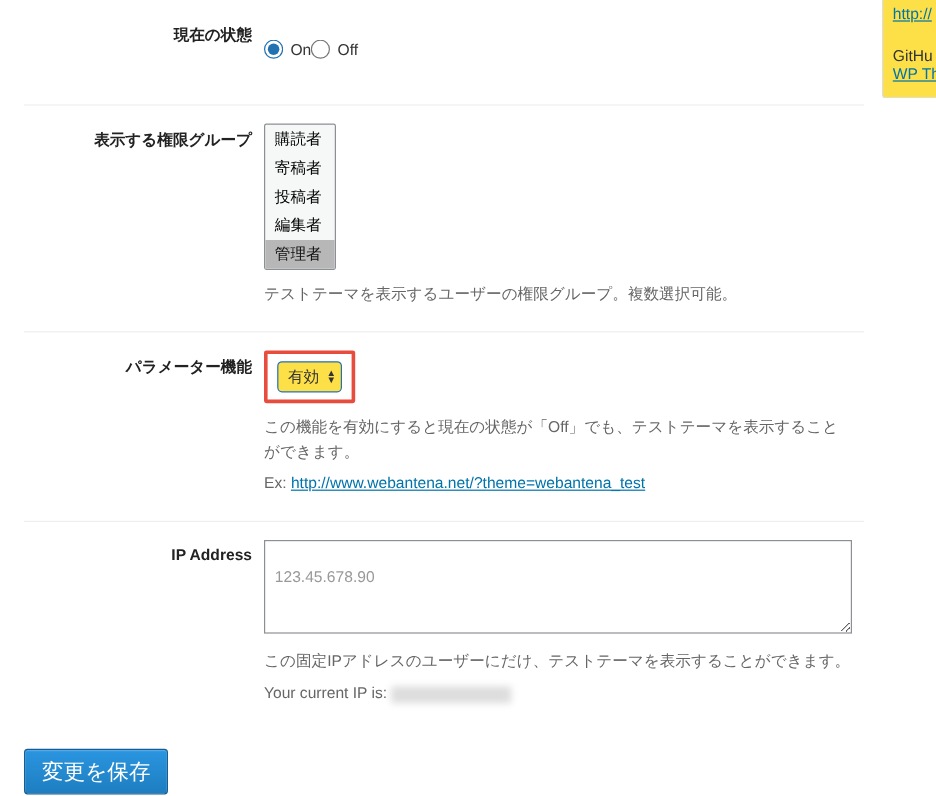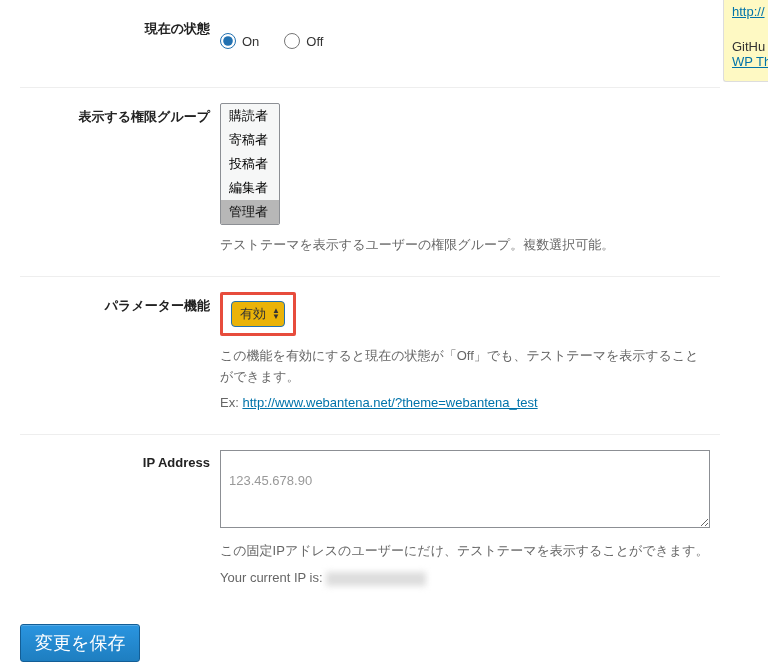--- a/index.html
+++ b/index.html
@@ -41,21 +41,20 @@
       font-size: 13px;
       color: #222;
     }
     .form-table td {
       padding: 15px 10px 20px 0;
       vertical-align: top;
     }
     .radio-group {
       display: flex;
       align-items: center;
-      gap: 25px;
       padding-top: 18px;
       padding-bottom: 18px;
     }
     .radio-item {
       display: flex;
       align-items: center;
       gap: 6px;
     }
     input[type="radio"] {
       width: 16px;
@@ -85,21 +84,21 @@
       display: inline-block;
       border: 3px solid #e74c3c;
       padding: 6px 8px;
       border-radius: 2px;
     }
     .select-inner {
       border: 1px solid #2271b1;
       border-radius: 4px;
       padding: 3px 18px 3px 8px;
       font-size: 13px;
-      background: #eab308;
+      background: #fde047;
       position: relative;
       display: inline-block;
     }
     .select-arrows {
       position: absolute;
       right: 4px;
       top: 50%;
       transform: translateY(-50%);
       font-size: 8px;
       line-height: 6px;
@@ -148,28 +147,28 @@
       color: #fff;
       padding: 6px 14px;
       font-size: 18px;
       border-radius: 3px;
       cursor: pointer;
       font-weight: 400;
       box-shadow: inset 0 1px 0 rgba(255,255,255,0.2);
     }
     .sidebar {
       position: absolute;
-      right: 12px;
+      right: 0;
       top: 0;
       width: 45px;
       padding: 4px 0 10px 8px;
       border-left: 1px solid #ddd;
       border-bottom: 1px solid #ddd;
       border-bottom-left-radius: 3px;
-      background: #fef9c3;
+      background: #fde047;
       font-size: 13px;
       overflow: hidden;
       white-space: nowrap;
     }
     .sidebar a {
       display: block;
       margin-bottom: 2px;
     }
     .sidebar-text {
       color: #333;

